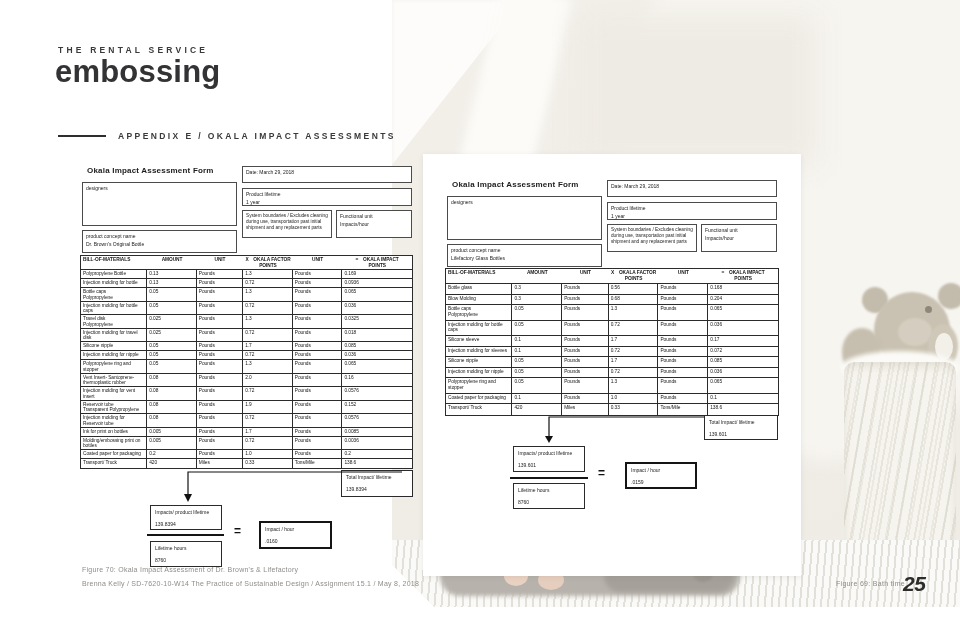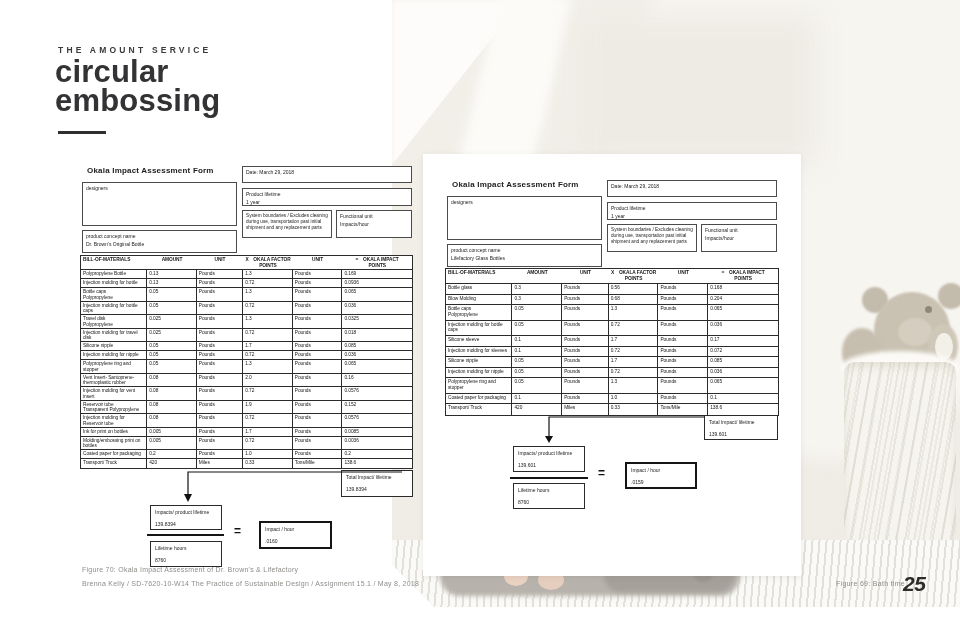--- a/index.html
+++ b/index.html
@@ -100,27 +100,27 @@
     <div class="ph basket-liner"></div>
     <div class="ph basket"></div>
     <div class="ph blanket"></div>
     <div class="ph baby-bundle"></div>
     <div class="ph baby-bundle2"></div>
     <div class="ph baby-foot1"></div>
     <div class="ph baby-foot2"></div>
     <div class="ph toy-knob"></div>
   </div>
 
-  <div class="kicker">THE AMOUNT SERVICE</div>
+  <div class="kicker">THE RENTAL SERVICE</div>
   <div class="big-title">
-    <div>circular</div>
     <div>embossing</div>
   </div>
   <div class="appendix-row">
     <div class="appendix-rule"></div>
+    <div class="appendix-text">APPENDIX E / OKALA IMPACT ASSESSMENTS</div>
   </div>
 
   <div id="paper-right"></div>
 
   <div class="form-title" style="left:87px;top:166px;">Okala Impact Assessment Form</div>
   <div class="fbox" style="left:82px;top:182px;width:155px;height:44px;">
     <div>designers</div>
   </div>
   <div class="fbox" style="left:82px;top:230px;width:155px;height:23px;">
     <div>product concept name</div>

